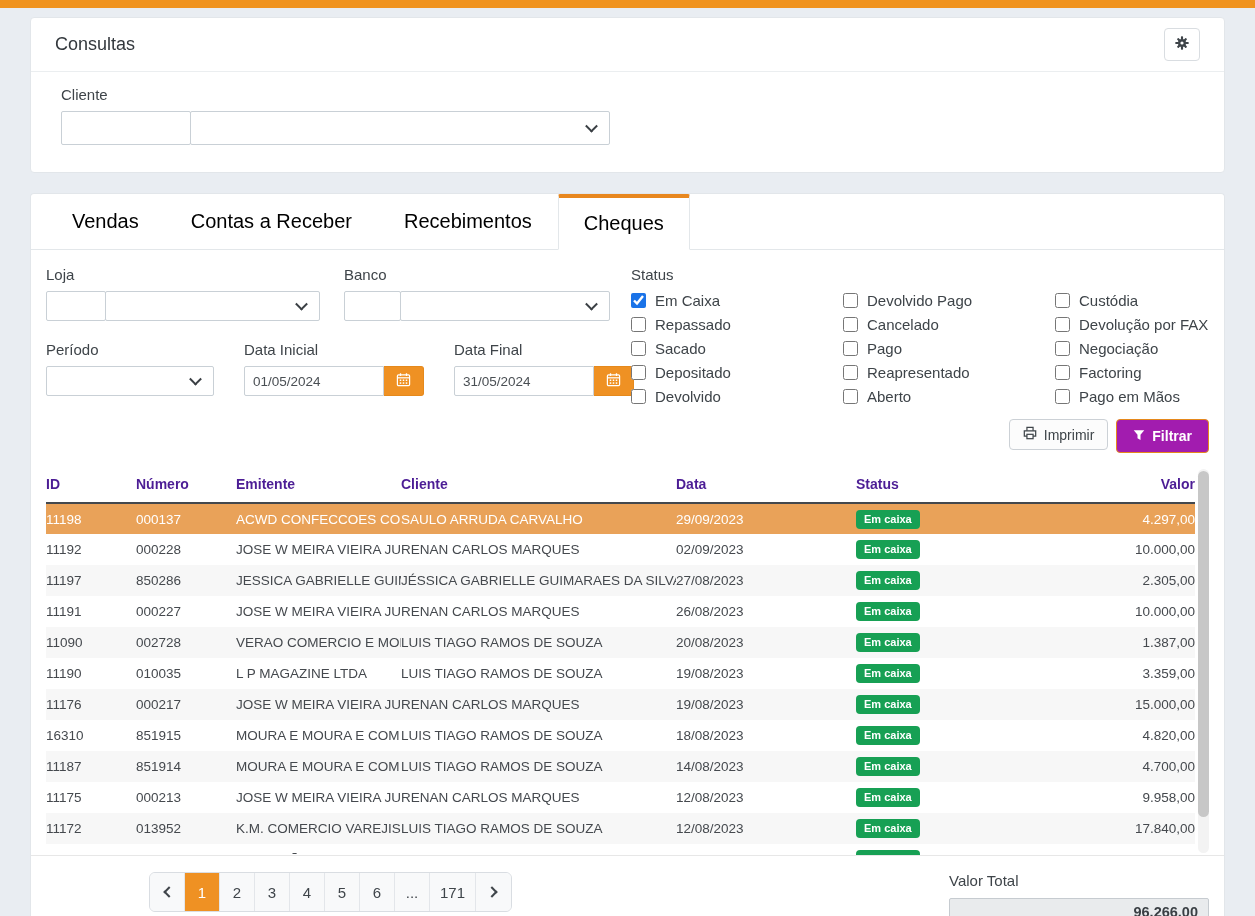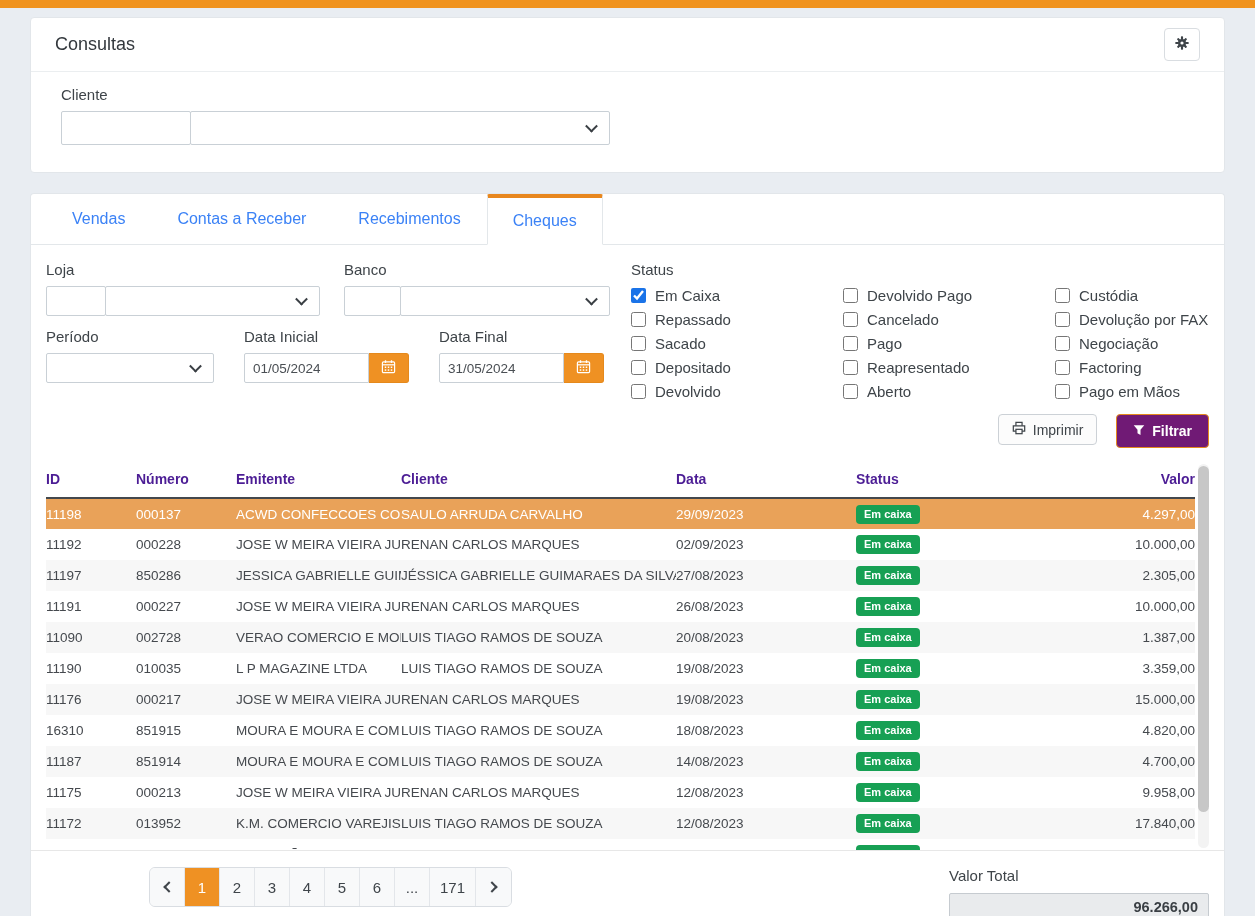--- a/index.html
+++ b/index.html
@@ -25,48 +25,48 @@
     color:#3e4449; background:#fff; font-family:inherit; }
   .sel { position:relative; height:34px; background:#fff; border:1px solid #c9d0d6; border-radius:2px; cursor:pointer; }
   .sel::after { content:""; position:absolute; right:13px; top:50%; width:7px; height:7px;
     border-right:2px solid #3a3f44; border-bottom:2px solid #3a3f44; transform:translateY(-70%) rotate(45deg); }
   .cliente-row { display:flex; }
   .cliente-code { width:130px; }
   .cliente-select { width:420px; margin-left:-1px; }
 
   .card-main { margin-top:20px; border-bottom:none; border-bottom-left-radius:0; border-bottom-right-radius:0; }
   .tabs { display:flex; padding:0 15px; border-bottom:1px solid #e3e7ea; }
-  .tab { padding:15px 25px 14px; font-size:16px; color:#3b82f6; cursor:pointer; background:transparent;
+  .tab { padding:15px 25px 14px; font-size:20px; color:#000000; cursor:pointer; background:transparent;
     border:1px solid transparent; border-bottom:none; margin-bottom:-1px; }
   .tab.active { background:#fff; border:1px solid #e3e7ea; border-top:4px solid #e8871e;
     border-bottom:1px solid #fff; padding-top:14px; border-radius:2px 2px 0 0; }
 
   .filters { display:flex; padding:16px 15px 0; margin-bottom:12px; }
   .filters-left { width:585px; flex:none; }
-  .frow { display:flex; margin-bottom:12px; }
+  .frow { display:flex; margin-bottom:20px; }
   .frow1 { gap:24px; } .frow2 { gap:30px; margin-bottom:0; }
   .combo { display:flex; }
   .loja-code { width:60px; height:30px; } .loja-select { width:215px; height:30px; margin-left:-1px; }
   .banco-code { width:57px; height:30px; } .banco-select { width:210px; height:30px; margin-left:-1px; }
   .periodo-select { width:168px; height:30px; }
-  .date-input { width:125px; height:30px; border-radius:2px 0 0 2px; font-size:13.5px; color:#4a4f54; }
+  .date-input { width:140px; height:30px; border-radius:2px 0 0 2px; font-size:13.5px; color:#4a4f54; }
   .cal-btn { width:40px; height:30px; background:#ef9123; border:1px solid #e5891c; border-left:none;
     border-radius:0 3px 3px 0; display:flex; align-items:center; justify-content:center; cursor:pointer; }
 
   .filters-status { flex:1; }
   .status-columns { display:flex; margin-top:9px; }
   .status-col { width:212px; display:flex; flex-direction:column; gap:7px; }
   .chk { display:flex; align-items:center; gap:9px; font-size:15px; color:#3e4449; cursor:pointer; }
   .chk input { width:15px; height:15px; margin:0; accent-color:#1a73e8; }
 
-  .actions { display:flex; justify-content:flex-end; gap:19px; padding:2px 15px 14px; }
+  .actions { display:flex; justify-content:flex-end; gap:8px; padding:2px 15px 14px; }
   .btn { height:31px; display:flex; align-items:center; gap:7px; border-radius:4px; font-size:14px;
     cursor:pointer; font-family:inherit; }
   .btn-imprimir { padding:0 13px; background:#fcfcfc; border:1px solid #ccd1d6; color:#3e4449; }
-  .btn-filtrar { padding:16px 16px; background:#701a75; border:1px solid #e5891c; color:#fff; font-weight:bold; }
+  .btn-filtrar { padding:16px 16px; background:#a21caf; border:1px solid #e5891c; color:#fff; font-weight:bold; }
 
   .table-wrap { position:relative; margin:0 15px; height:388px; overflow:hidden; }
   table { width:calc(100% - 14px); border-collapse:collapse; table-layout:fixed; }
   th { text-align:left; font-weight:bold; color:#4c1d95; font-size:14px; padding:9px 0 10px;
     border-bottom:2px solid #43484d; }
   th.num, td.col-valor { text-align:right; }
   td { height:31px; padding:0; font-size:13.5px; color:#45494e; white-space:nowrap; overflow:hidden; }
   tbody tr:nth-child(odd) { background:#f7f7f7; }
   tbody tr.selected { background:#e9a259; }
   tbody tr.selected td { color:#fff; }

